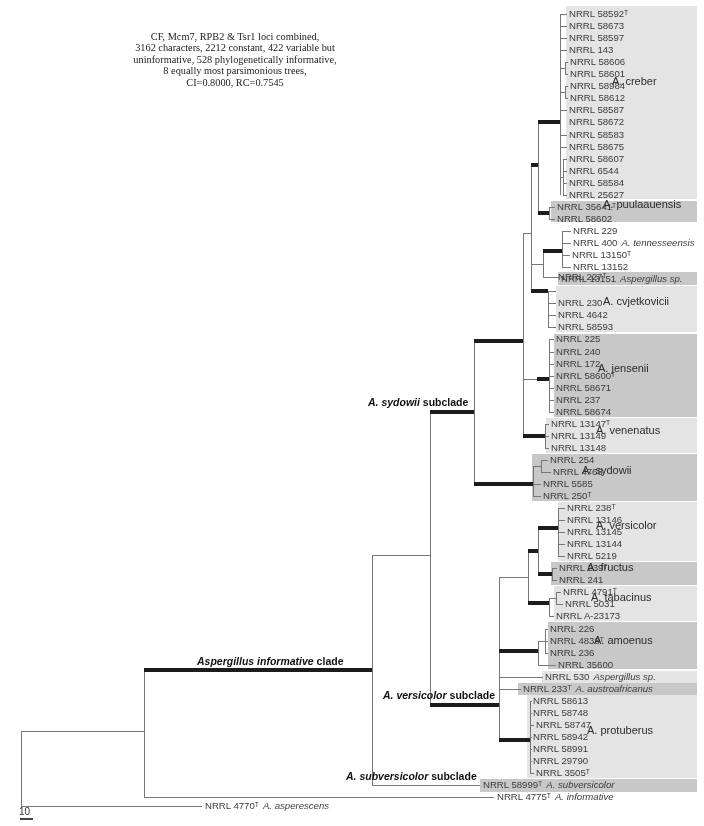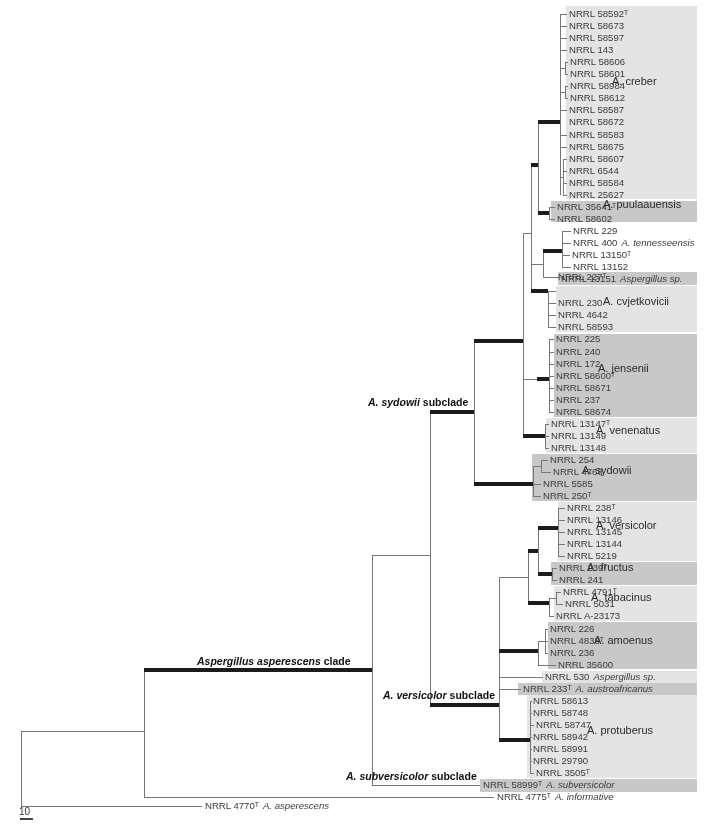--- a/index.html
+++ b/index.html
@@ -70,23 +70,28 @@
     <path fill="none" stroke="#1c1c1c" stroke-width="4" d="
       M144 670H372 M430 412H474 M430 705H499
       M474 341H523 M474 484H533
       M531 165H538 M538 122H560 M538 213H549
       M543 251H562 M531 291H548 M537 379H549 M523 436H545
       M538 528H558 M538 574H552 M528 551H538 M528 603H549
       M499 651H538 M499 740H530"></path>
     <path fill="none" stroke="#444444" stroke-width="1.5" d="M20 819H33"></path>
   </svg>
 
+  <div class="caption">CF, Mcm7, RPB2 &amp; Tsr1 loci combined,
+3162 characters, 2212 constant, 422 variable but
+uninformative, 528 phylogenetically informative,
+8 equally most parsimonious trees,
+CI=0.8000, RC=0.7545</div>
 
   <div class="subl" style="left:368px;top:396px"><span class="it">A. sydowii</span><span> subclade</span></div>
-  <div class="subl" style="left:197px;top:655px"><span class="it">Aspergillus asperescens</span><span> clade</span></div>
+  <div class="subl" style="left:197px;top:655px"><span class="it">Aspergillus informative</span><span> clade</span></div>
   <div class="subl" style="left:383px;top:689px"><span class="it">A. versicolor</span><span> subclade</span></div>
   <div class="subl" style="left:346px;top:770px"><span class="it">A. subversicolor</span><span> subclade</span></div>
 
   <div class="spname" style="left:612px;top:75px">A. creber</div>
   <div class="spname" style="left:603px;top:198px">A. puulaauensis</div>
   <div class="spname" style="left:603px;top:295px">A. cvjetkovicii</div>
   <div class="spname" style="left:598px;top:362px">A. jensenii</div>
   <div class="spname" style="left:596px;top:424px">A. venenatus</div>
   <div class="spname" style="left:582px;top:464px">A. sydowii</div>
   <div class="spname" style="left:596px;top:519px">A. versicolor</div>

